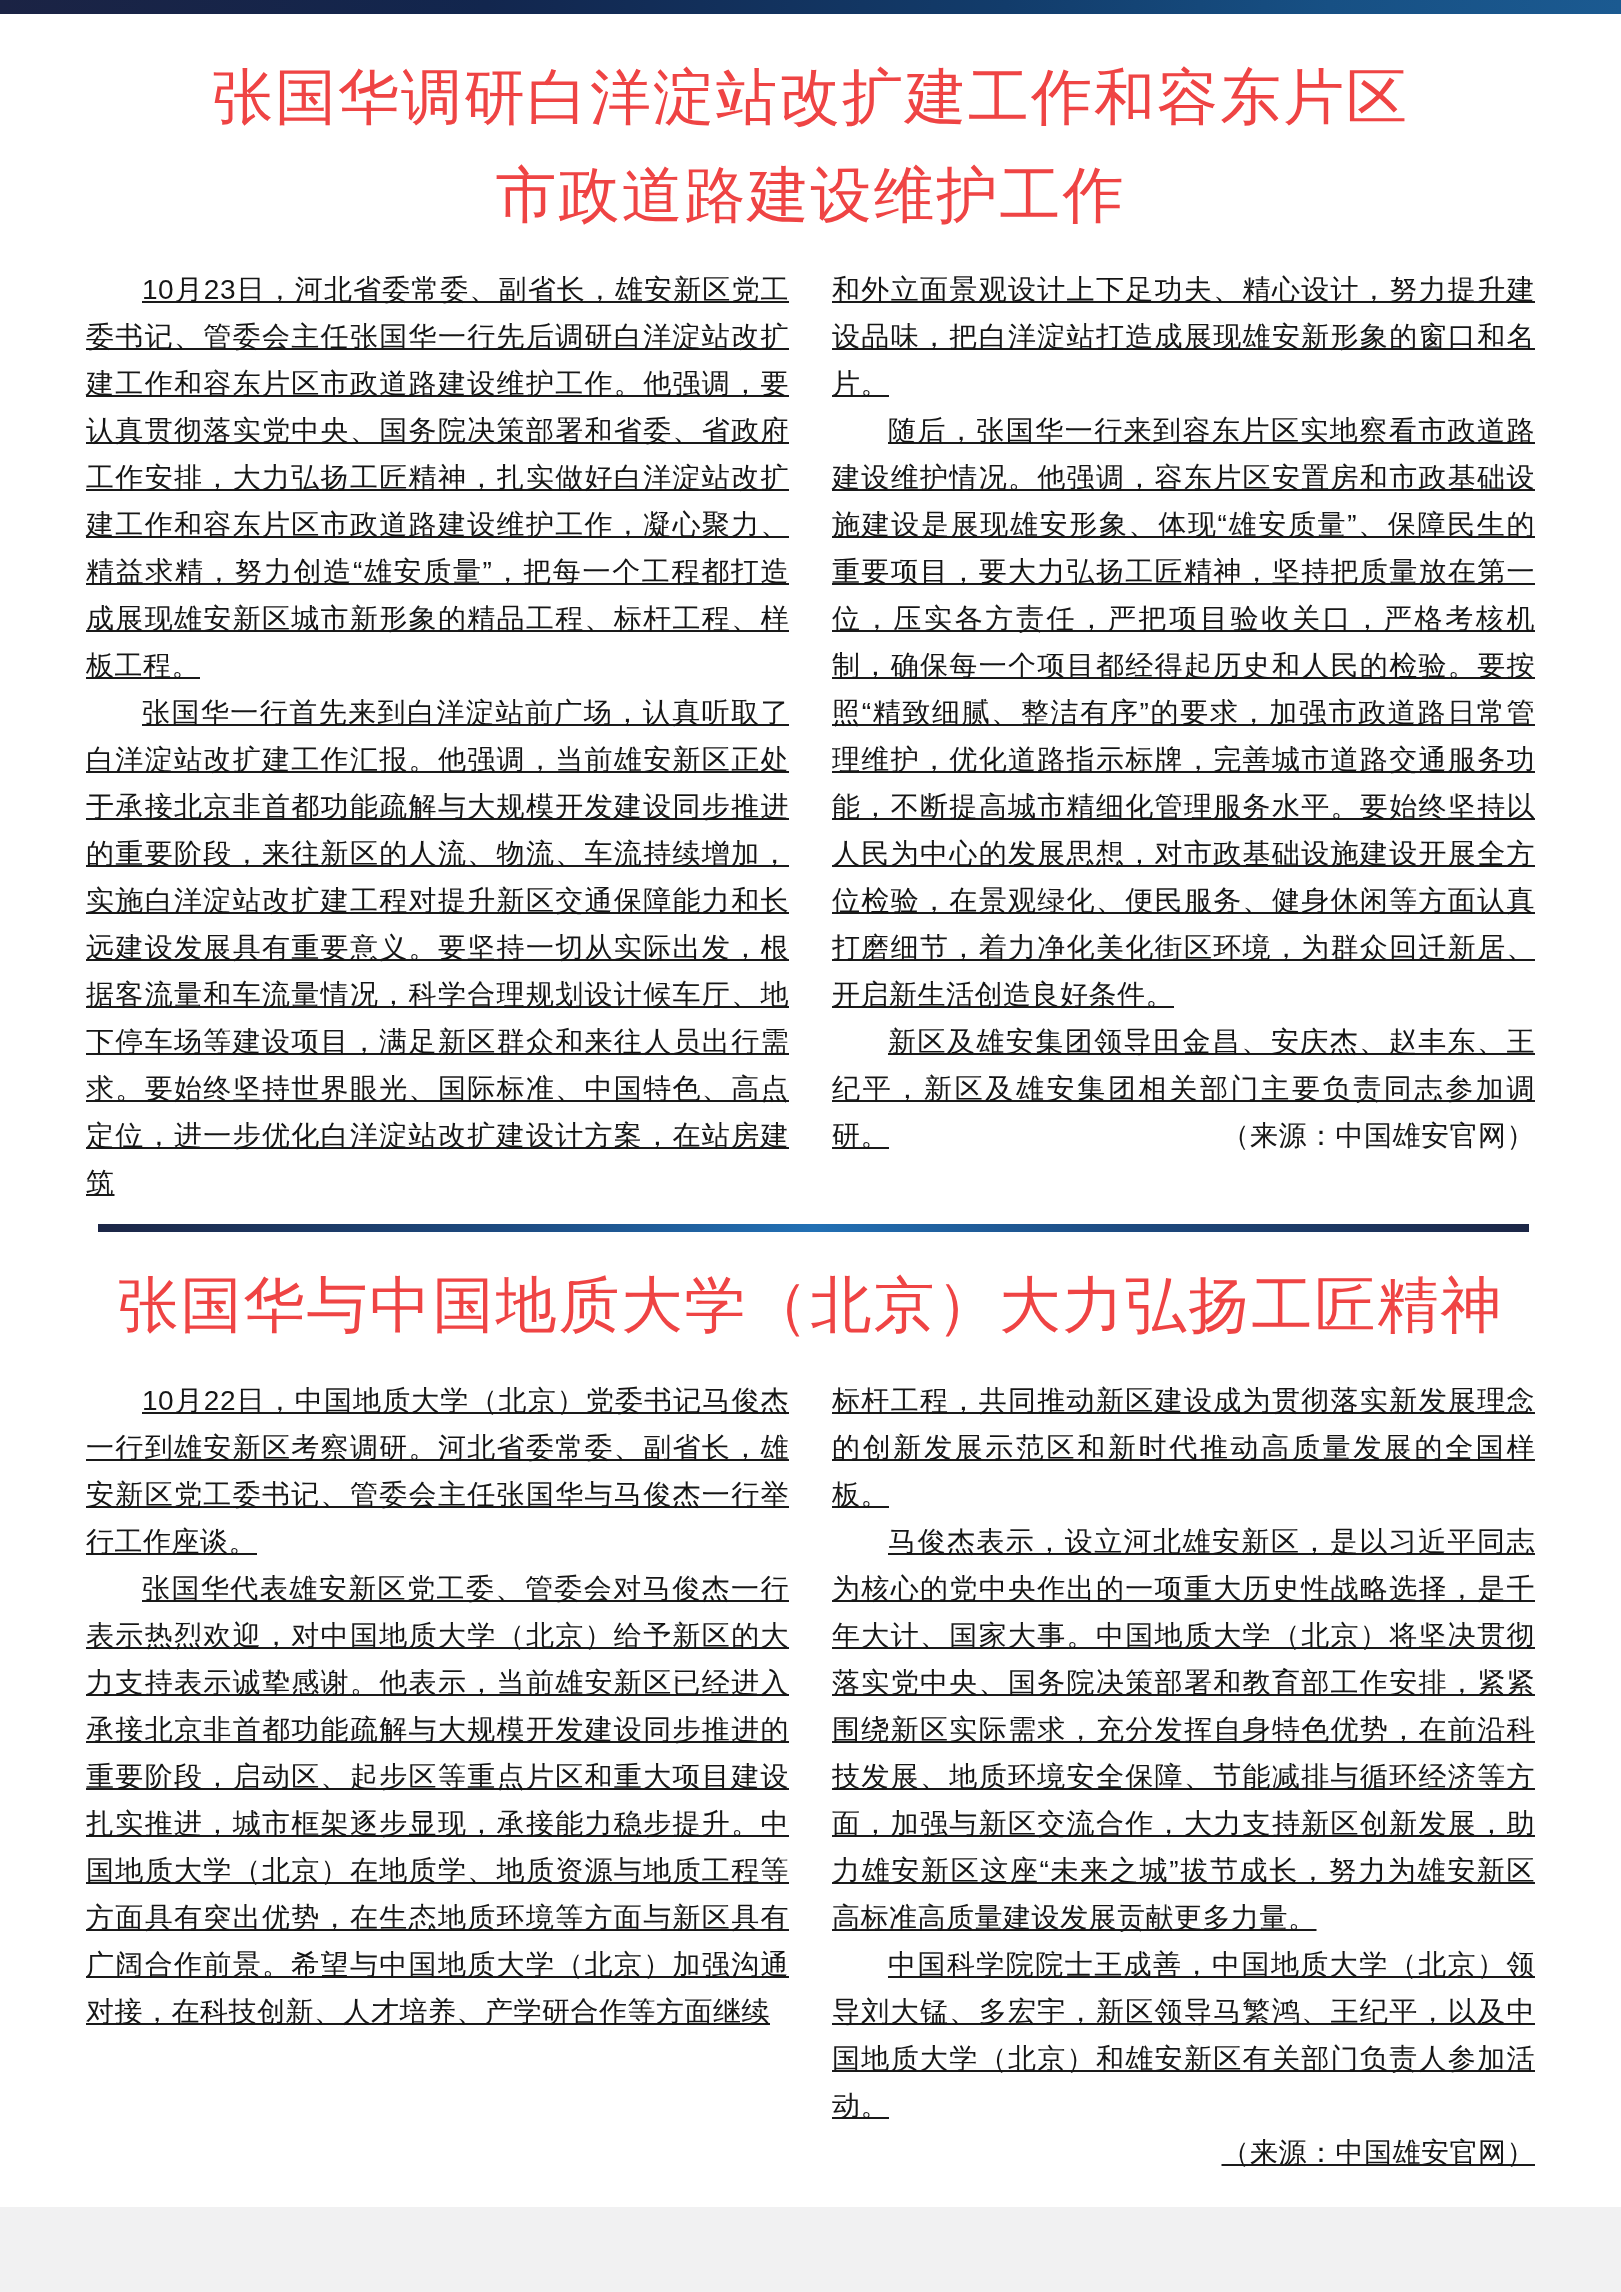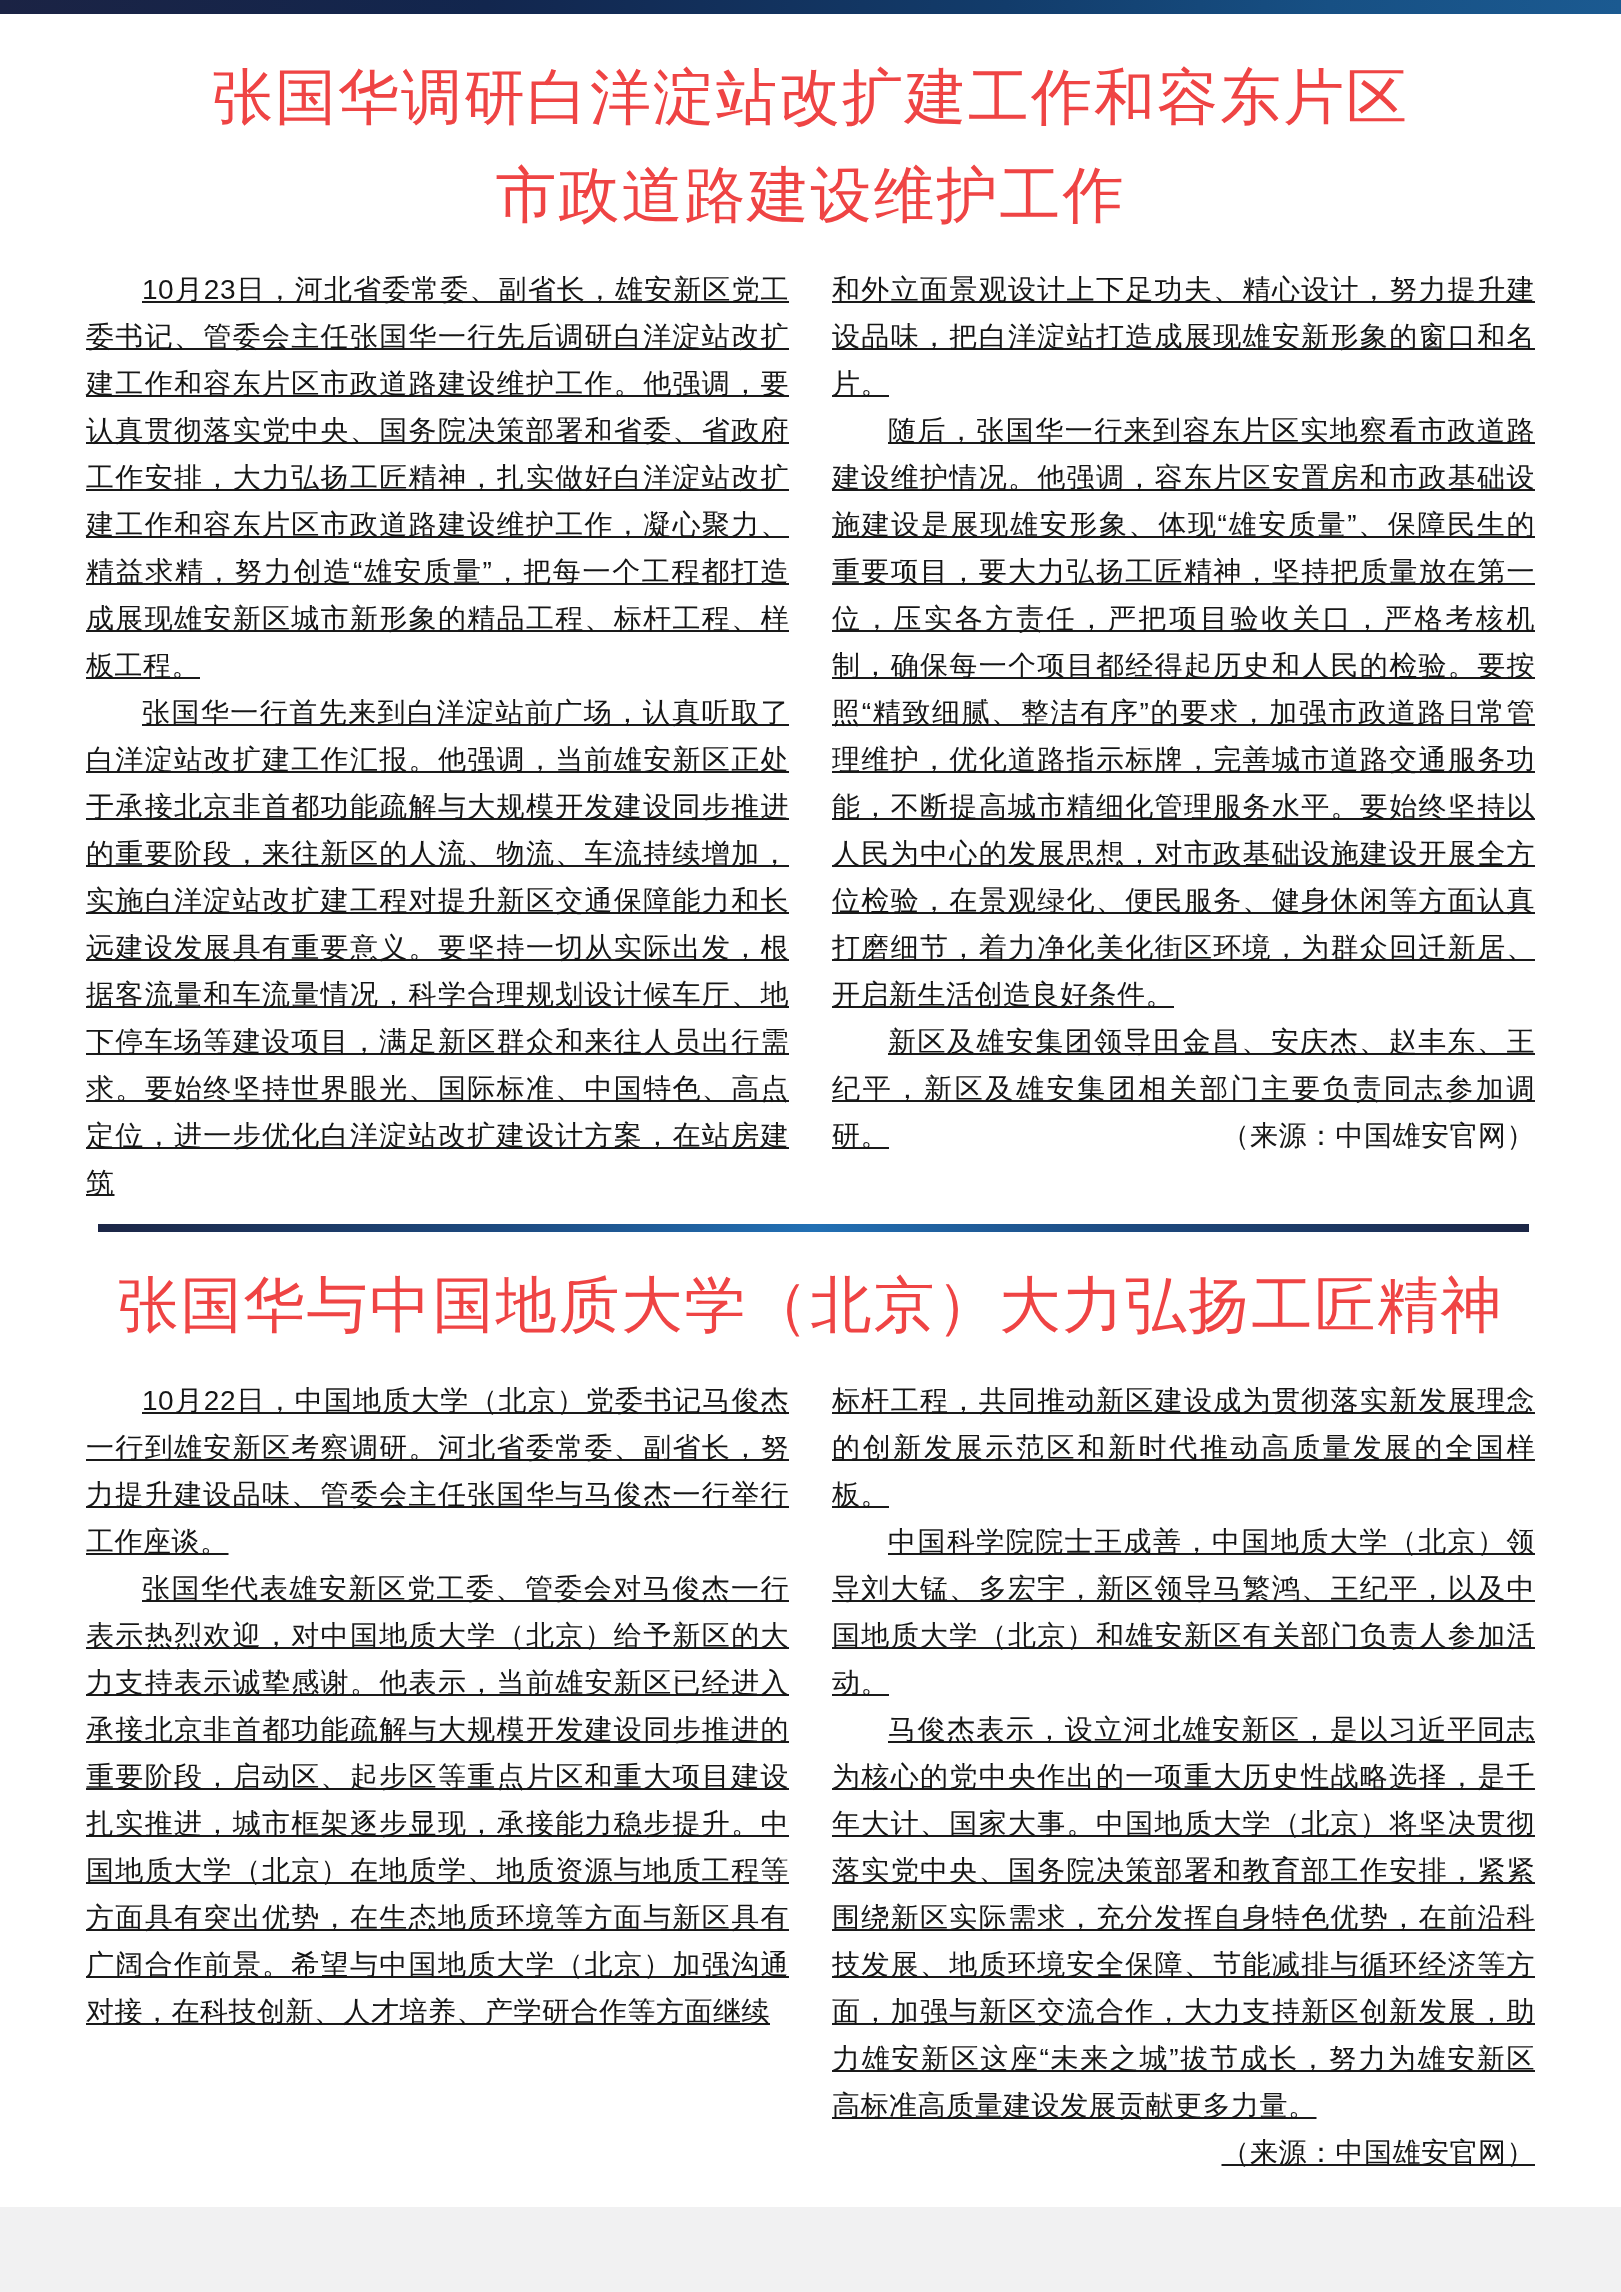--- a/index.html
+++ b/index.html
@@ -79,27 +79,27 @@
   </section>
 
   <div class="divider"></div>
 
   <section class="article second">
     <h1 class="title">
       <span class="tline">张国华与中国地质大学（北京）大力弘扬工匠精神</span>
     </h1>
     <div class="cols">
       <div class="col">
-          <p class="indent">10月22日，中国地质大学（北京）党委书记马俊杰一行到雄安新区考察调研。河北省委常委、副省长，努力提升建设品味、管委会主任张国华与马俊杰一行举行工作座谈。</p>
+          <p class="indent">10月22日，中国地质大学（北京）党委书记马俊杰一行到雄安新区考察调研。河北省委常委、副省长，雄安新区党工委书记、管委会主任张国华与马俊杰一行举行工作座谈。</p>
           <p class="indent">张国华代表雄安新区党工委、管委会对马俊杰一行表示热烈欢迎，对中国地质大学（北京）给予新区的大力支持表示诚挚感谢。他表示，当前雄安新区已经进入承接北京非首都功能疏解与大规模开发建设同步推进的重要阶段，启动区、起步区等重点片区和重大项目建设扎实推进，城市框架逐步显现，承接能力稳步提升。中国地质大学（北京）在地质学、地质资源与地质工程等方面具有突出优势，在生态地质环境等方面与新区具有广阔合作前景。希望与中国地质大学（北京）加强沟通对接，在科技创新、人才培养、产学研合作等方面继续</p>
         </div>
       <div class="col">
           <p>标杆工程，共同推动新区建设成为贯彻落实新发展理念的创新发展示范区和新时代推动高质量发展的全国样板。</p>
+          <p class="indent">马俊杰表示，设立河北雄安新区，是以习近平同志为核心的党中央作出的一项重大历史性战略选择，是千年大计、国家大事。中国地质大学（北京）将坚决贯彻落实党中央、国务院决策部署和教育部工作安排，紧紧围绕新区实际需求，充分发挥自身特色优势，在前沿科技发展、地质环境安全保障、节能减排与循环经济等方面，加强与新区交流合作，大力支持新区创新发展，助力雄安新区这座“未来之城”拔节成长，努力为雄安新区高标准高质量建设发展贡献更多力量。</p>
           <p class="indent">中国科学院院士王成善，中国地质大学（北京）领导刘大锰、多宏宇，新区领导马繁鸿、王纪平，以及中国地质大学（北京）和雄安新区有关部门负责人参加活动。</p>
-          <p class="indent">马俊杰表示，设立河北雄安新区，是以习近平同志为核心的党中央作出的一项重大历史性战略选择，是千年大计、国家大事。中国地质大学（北京）将坚决贯彻落实党中央、国务院决策部署和教育部工作安排，紧紧围绕新区实际需求，充分发挥自身特色优势，在前沿科技发展、地质环境安全保障、节能减排与循环经济等方面，加强与新区交流合作，大力支持新区创新发展，助力雄安新区这座“未来之城”拔节成长，努力为雄安新区高标准高质量建设发展贡献更多力量。</p>
           <p class="source-line">（来源：中国雄安官网）</p>
         </div>
     </div>
   </section>
 
   <footer>
     
     
   </footer>
 

